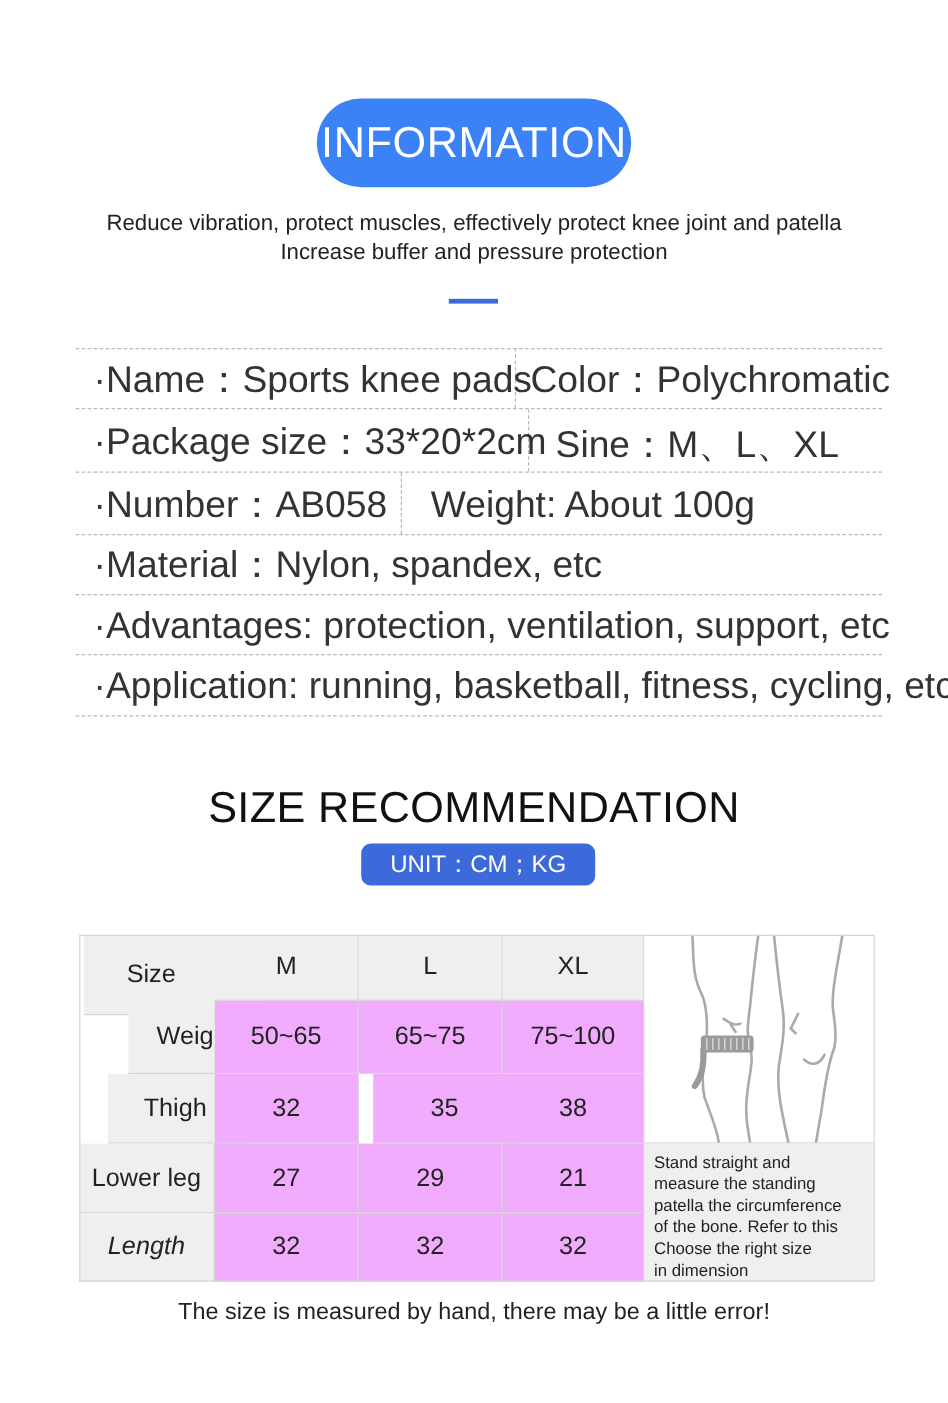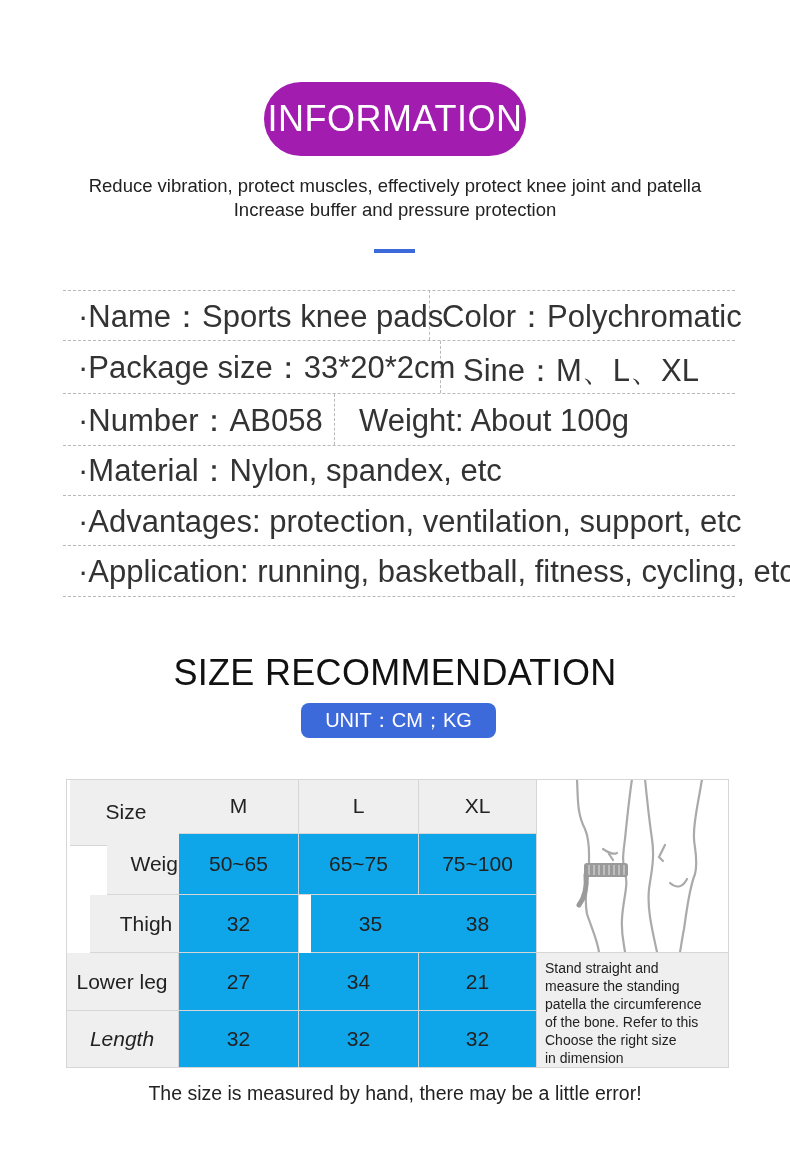--- a/index.html
+++ b/index.html
@@ -5,21 +5,21 @@
     html, body { margin: 0; padding: 0; background: #ffffff; }
     body {
       width: 790px; height: 1169px; position: relative; overflow: hidden;
       font-family: "Liberation Sans", "DejaVu Sans", sans-serif; color: #333333;
     }
     .abs { position: absolute; }
 
     
     .info-pill {
       left: 264px; top: 82px; width: 262px; height: 74px;
-      background: #a21caf; border-radius: 37px;
+      background: #3b82f6; border-radius: 37px;
       display: flex; align-items: center; justify-content: center;
       color: #ffffff; font-size: 36px; letter-spacing: 0.5px;
     }
     .subtitle {
       left: 0; width: 790px; text-align: center; font-size: 18.5px; color: #222222;
     }
     .accent-bar { left: 374px; top: 249px; width: 41px; height: 4px; background: #3d6adb; }
 
     
     .spec-line {
@@ -40,21 +40,21 @@
       left: 301px; top: 703px; width: 195px; height: 35px;
       background: #3d6adb; border-radius: 8px; color: #ffffff;
       display: flex; align-items: center; justify-content: center; font-size: 20px;
     }
 
     .size-table { left: 66px; top: 779px; width: 663px; height: 289px; }
     .cell {
       position: absolute; box-sizing: border-box;
       border-right: 1px solid #d6d6d6; border-bottom: 1px solid #d6d6d6;
       display: flex; align-items: center; justify-content: center;
-      font-size: 21px; color: #222222; background: #0ea5e9;
+      font-size: 21px; color: #222222; background: #f0abfc;
     }
     .cell.gray { background: #efefef; }
     .table-frame {
       position: absolute; left: 0; top: 0; width: 663px; height: 289px;
       box-sizing: border-box; border-top: 1px solid #d6d6d6; border-left: 1px solid #d6d6d6;
       pointer-events: none;
     }
     .illus {
       position: absolute; left: 471px; top: 0; width: 192px; height: 174px;
       box-sizing: border-box; border-right: 1px solid #d6d6d6; border-bottom: 1px solid #d6d6d6;
@@ -125,21 +125,21 @@
   <div class="cell" style="left:233px; top:55px; width:120px; height:61px;">65~75</div>
   <div class="cell" style="left:353px; top:55px; width:118px; height:61px;">75~100</div>
 
   <div class="cell gray" style="left:0; top:116px; width:113px; height:58px;margin-left:24px;">Thigh</div>
   <div class="cell" style="left:113px; top:116px; width:120px; height:58px;">32</div>
   <div class="cell" style="left:245px; top:116px; width:120px; height:58px;">35</div>
   <div class="cell" style="left:353px; top:116px; width:118px; height:58px;">38</div>
 
   <div class="cell gray" style="left:0; top:174px; width:113px; height:58px;">Lower leg</div>
   <div class="cell" style="left:113px; top:174px; width:120px; height:58px;">27</div>
-  <div class="cell" style="left:233px; top:174px; width:120px; height:58px;">34</div>
+  <div class="cell" style="left:233px; top:174px; width:120px; height:58px;">29</div>
   <div class="cell" style="left:353px; top:174px; width:118px; height:58px;">21</div>
 
   <div class="cell gray" style="left:0; top:232px; width:113px; height:57px;font-style:italic;">Length</div>
   <div class="cell" style="left:113px; top:232px; width:120px; height:57px;">32</div>
   <div class="cell" style="left:233px; top:232px; width:120px; height:57px;">32</div>
   <div class="cell" style="left:353px; top:232px; width:118px; height:57px;">32</div>
 
   <div class="illus">
     <svg width="191" height="173" viewBox="0 0 191 173">
       <g fill="none" stroke="#aaaaaa" stroke-width="2.2" stroke-linecap="round">

